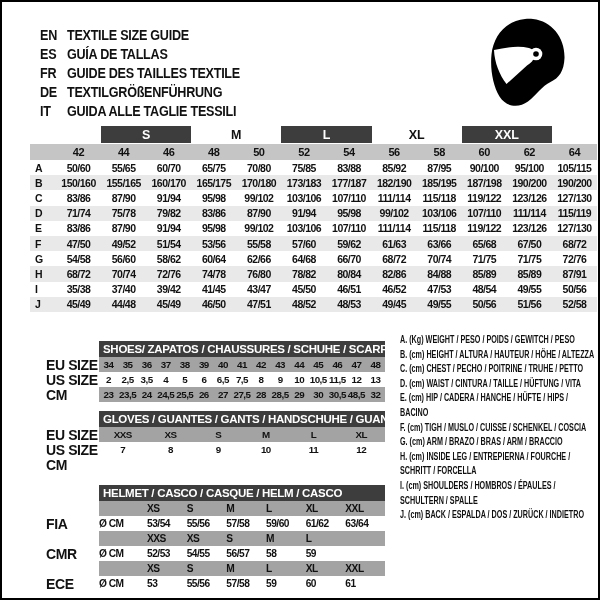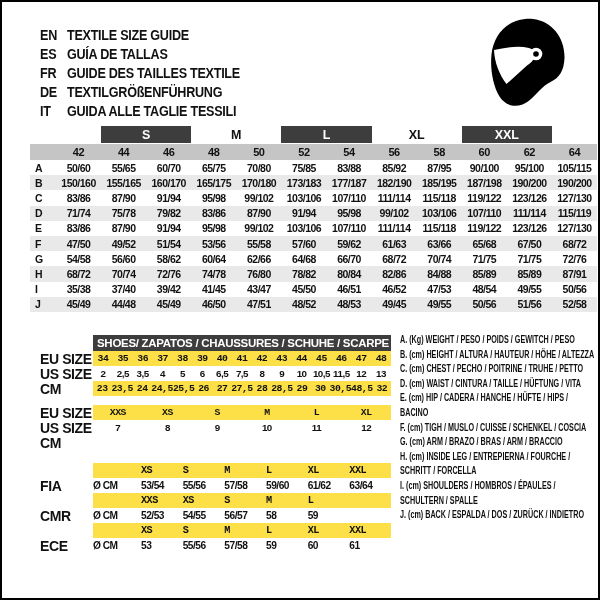--- a/index.html
+++ b/index.html
@@ -25,37 +25,37 @@
   .num-row{height:16px;background:#c5c5c5;}
   .num-row span{display:flex;align-items:center;justify-content:center;
     font-weight:700;font-size:11px;letter-spacing:-0.4px;}
   .trow{height:15.2px;}
   .trow span{display:flex;align-items:center;justify-content:center;
     font-weight:700;font-size:10.5px;letter-spacing:-0.5px;white-space:nowrap;}
   .trow span.rlab{justify-content:flex-start;padding-left:5px;}
   .trow.alt{background:#e9e9e9;}
   
   .bottom-left{position:absolute;left:28px;top:330px;width:364px;}
-  .section{margin:3px;}
+  .section{margin:9px;}
   .section.gloves{margin-top:9px;}
   .section.helmet{margin-top:13px;}
   .sec-header{margin-left:60px;height:16px;background:#3d3d3d;color:#fff;
     font-weight:700;font-size:11.5px;display:flex;align-items:center;
     padding-left:4px;letter-spacing:-0.3px;white-space:nowrap;}
   .srow{display:flex;height:15px;align-items:center;}
   .srow-label{width:60px;flex:0 0 60px;padding-left:7px;box-sizing:border-box;
     font-weight:700;font-size:14px;letter-spacing:-0.4px;}
   .srow-content{flex:1;display:grid;height:100%;align-items:center;}
   .srow-content span{display:flex;align-items:center;justify-content:center;
     font-weight:700;font-size:9.8px;letter-spacing:-0.5px;white-space:nowrap;}
   .cols-shoes{grid-template-columns:repeat(15,1fr);}
   .cols-gloves{grid-template-columns:repeat(6,1fr);}
   .cols-helmet{grid-template-columns:48px repeat(6,1fr);}
   .cols-helmet span{justify-content:flex-start;font-size:10.2px;}
-  .stripe{background:#fde047;font-family:Liberation Mono, monospace;}
+  .stripe{background:#a3a3a3;}
   
   .legend{position:absolute;left:398px;top:331px;width:272px;
     transform:scaleX(0.72);transform-origin:left top;}
   .legend-item{font-weight:700;font-size:10px;line-height:14.6px;letter-spacing:0;}
 </style>
 </head>
 <body>
 
 <div class="lang-block">
   <div class="lang-row">
@@ -327,20 +327,21 @@
             <span>29</span>
             <span>30</span>
             <span>30,5</span>
             <span>48,5</span>
             <span>32</span>
           </div>
         </div>
       </div>
   </div>
   <div class="section gloves">
+    <div class="sec-header">GLOVES / GUANTES / GANTS / HANDSCHUHE / GUANTI</div>
     <div id="gloves-rows">
         <div class="srow">
           <span class="srow-label">EU SIZE</span>
           <div class="srow-content cols-gloves stripe">
             <span>XXS</span>
             <span>XS</span>
             <span>S</span>
             <span>M</span>
             <span>L</span>
             <span>XL</span>
@@ -356,20 +357,21 @@
             <span>11</span>
             <span>12</span>
           </div>
         </div>
         <div class="srow">
           <span class="srow-label">CM</span>
         </div>
       </div>
   </div>
   <div class="section helmet">
+    <div class="sec-header">HELMET / CASCO / CASQUE / HELM / CASCO</div>
     <div id="helmet-rows">
         <div class="srow">
           <span class="srow-label"></span>
           <div class="srow-content cols-helmet stripe">
             <span></span>
             <span>XS</span>
             <span>S</span>
             <span>M</span>
             <span>L</span>
             <span>XL</span>

